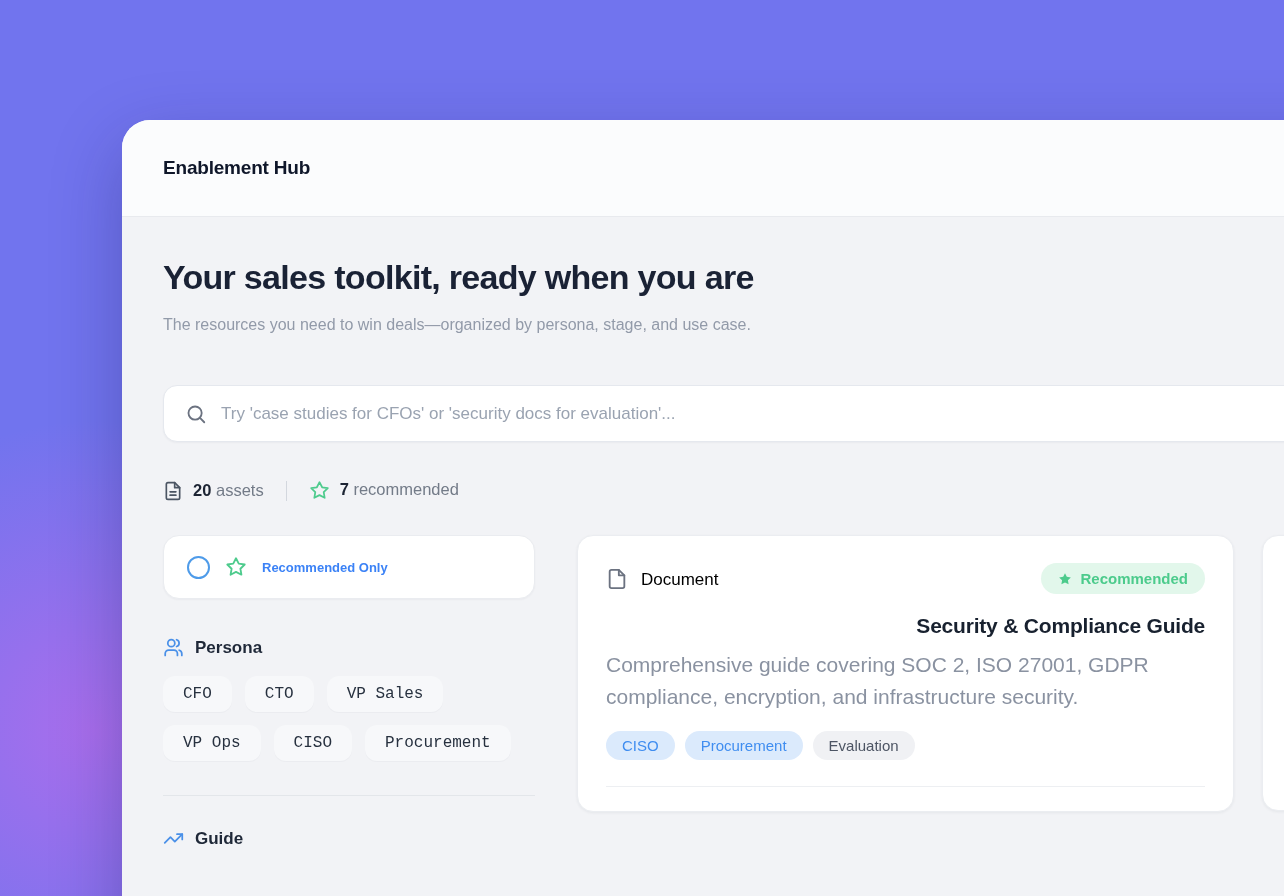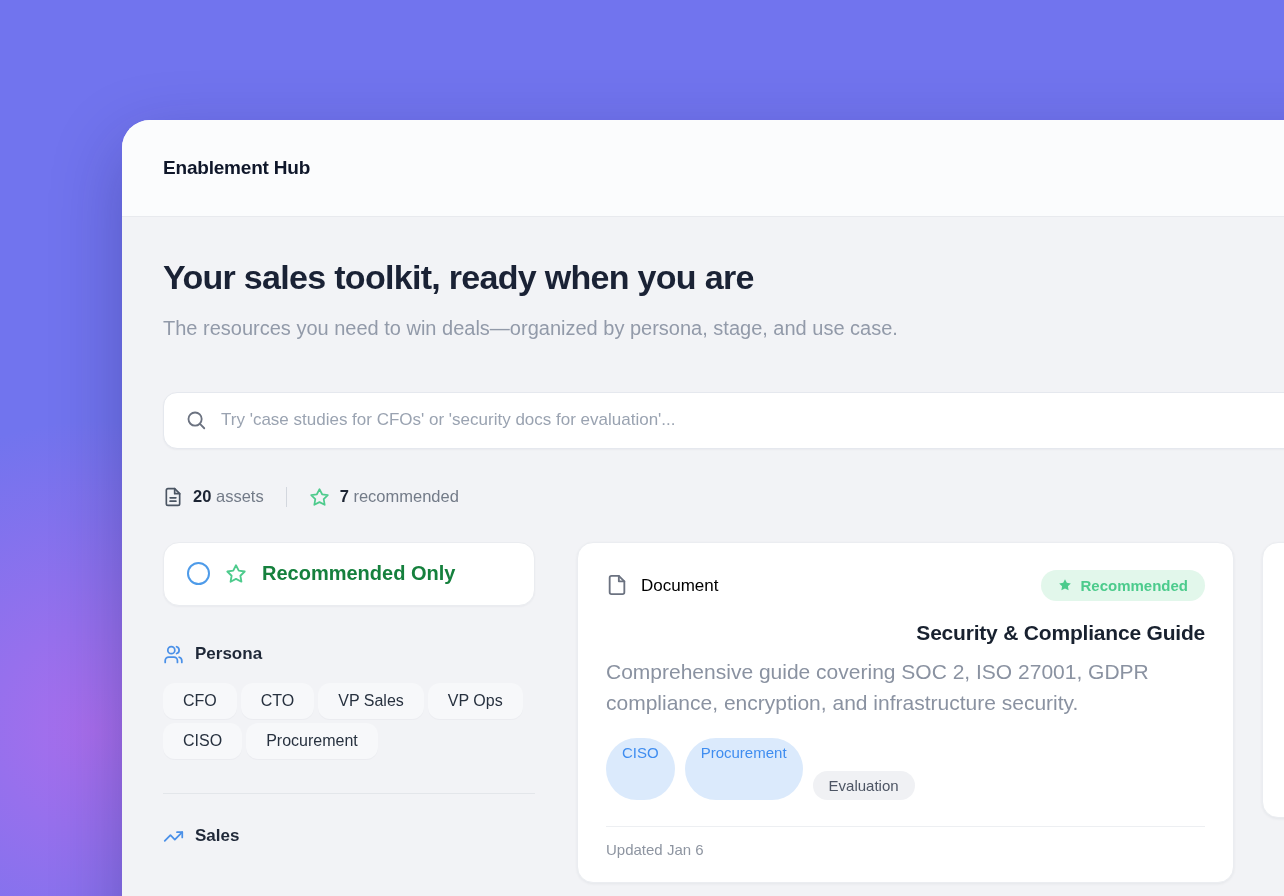--- a/index.html
+++ b/index.html
@@ -26,21 +26,21 @@
   }
   .app-title { font-size: 19px; font-weight: 700; color: #0f172a; letter-spacing: -0.2px; }
 
   .content { padding: 40px 0 0 41px; }
 
   h1.hero-title {
     font-size: 34px; font-weight: 800; color: #1a2235;
     letter-spacing: -0.7px; line-height: 1.2;
   }
   .hero-subtitle {
-    margin-top: 14px; font-size: 20px; color: #929aa9;
+    margin-top: 14px; font-size: 16px; color: #929aa9;
     line-height: 1.6; max-width: 830px;
   }
 
   .search-bar {
     margin-top: 48px; width: 1292px; height: 57px;
     background: #ffffff; border: 1px solid #e5e8ee; border-radius: 14px;
     display: flex; align-items: center; gap: 14px; padding: 0 21px;
     box-shadow: 0 1px 2px rgba(20,25,40,0.04);
   }
   .search-bar input {
@@ -58,26 +58,26 @@
   .layout { margin-top: 34px; display: flex; align-items: flex-start; gap: 42px; }
 
   
   .sidebar { width: 372px; flex-shrink: 0; }
   .toggle-card {
     height: 64px; background: #ffffff; border: 1px solid #eaecf0; border-radius: 16px;
     display: flex; align-items: center; gap: 15px; padding: 0 23px;
     box-shadow: 0 1px 2px rgba(23,30,50,0.04); cursor: pointer;
   }
   .radio-circle { width: 23px; height: 23px; border: 2px solid #4e9be9; border-radius: 50%; flex-shrink: 0; }
-  .toggle-label { font-size: 20px; font-weight: 600; color: #15803d; }
+  .toggle-label { font-size: 13px; font-weight: 600; color: #3b82f6; }
 
   .filter-section { margin-top: 38px; }
   .filter-header { display: flex; align-items: center; gap: 11px; }
   .filter-title { font-size: 17px; font-weight: 700; color: #1f2838; }
-  .chip-row { margin-top: 18px; display: flex; flex-wrap: wrap; gap: 4px; }
+  .chip-row { margin-top: 18px; display: flex; flex-wrap: wrap; gap: 13px; font-family: Liberation Mono, monospace; }
   .chip {
     padding: 9px 20px; background: #f7f8fa; border-radius: 12px;
     font-size: 16px; font-weight: 500; color: #27313f; cursor: pointer;
     box-shadow: 0 1px 1px rgba(23,30,50,0.03);
   }
   .sidebar-divider { margin-top: 34px; border: none; border-top: 1px solid #e3e6ea; }
   .stage-section { margin-top: 32px; }
 
   
   .cards-row { display: flex; align-items: flex-start; gap: 28px; }
@@ -90,21 +90,21 @@
   .badge {
     display: flex; align-items: center; gap: 8px;
     background: #e2f7eb; color: #4ccb8c; border-radius: 999px;
     padding: 7px 17px; font-size: 15px; font-weight: 600;
   }
   .card-title { margin-top: 20px; font-size: 21px; font-weight: 700; color: #18212f; letter-spacing: -0.2px; text-align: right; }
   .card-desc { margin-top: 11px; font-size: 21px; color: #8a92a1; line-height: 1.5; max-width: 552px; }
   .tag-row { margin-top: 19px; display: flex; gap: 10px; }
   .tag { padding: 6px 16px; border-radius: 999px; font-size: 15px; font-weight: 500; }
   .tag.blue { background: #dbeafc; color: #3f8df0; }
-  .tag.gray { background: #f0f1f4; color: #4d5564; margin-top: 33px; }
+  .tag.gray { background: #f0f1f4; color: #4d5564; }
   .card-divider { margin-top: 26px; border: none; border-top: 1px solid #edeff2; }
   .card-updated { margin-top: 14px; font-size: 15px; color: #8e95a1; }
 
   
   .peek-card {
     position: relative; width: 400px; height: 276px; flex-shrink: 0;
     background: #ffffff; border: 1px solid #ebedf1; border-radius: 16px;
     box-shadow: 0 1px 3px rgba(23,30,50,0.06); cursor: pointer;
   }
 
@@ -196,21 +196,21 @@
         <hr class="sidebar-divider">
 
         <div class="stage-section">
           <div class="filter-header">
             <span class="icon">
               <svg width="21" height="21" viewBox="0 0 24 24" fill="none" stroke="#4a90e8" stroke-width="2" stroke-linecap="round" stroke-linejoin="round">
                 <polyline points="22 7 13.5 15.5 8.5 10.5 2 17"></polyline>
                 <polyline points="16 7 22 7 22 13"></polyline>
               </svg>
             </span>
-            <span class="filter-title">Sales</span>
+            <span class="filter-title">Guide</span>
           </div>
         </div>
 
       </div>
 
       <div class="cards-row">
 
         <div class="asset-card">
           <div class="card-top">
             <div class="card-type">
@@ -232,21 +232,20 @@
             </div>
           </div>
           <div class="card-title">Security &amp; Compliance Guide</div>
           <p class="card-desc">Comprehensive guide covering SOC 2, ISO 27001, GDPR compliance, encryption, and infrastructure security.</p>
           <div class="tag-row">
             <span class="tag blue">CISO</span>
             <span class="tag blue">Procurement</span>
             <span class="tag gray">Evaluation</span>
           </div>
           <hr class="card-divider">
-          <div class="card-updated">Updated Jan 6</div>
         </div>
 
         <div class="peek-card">
           
           
           
           
           
         </div>
 

